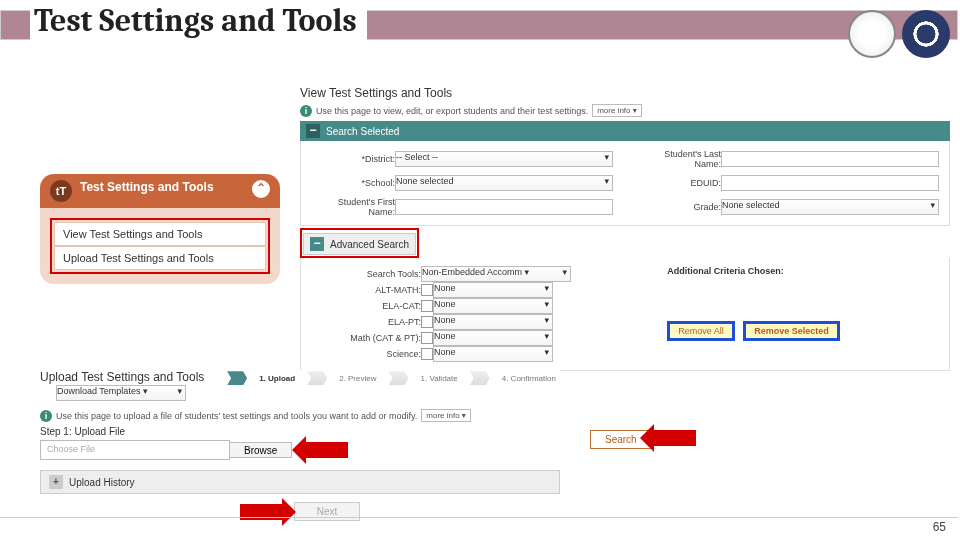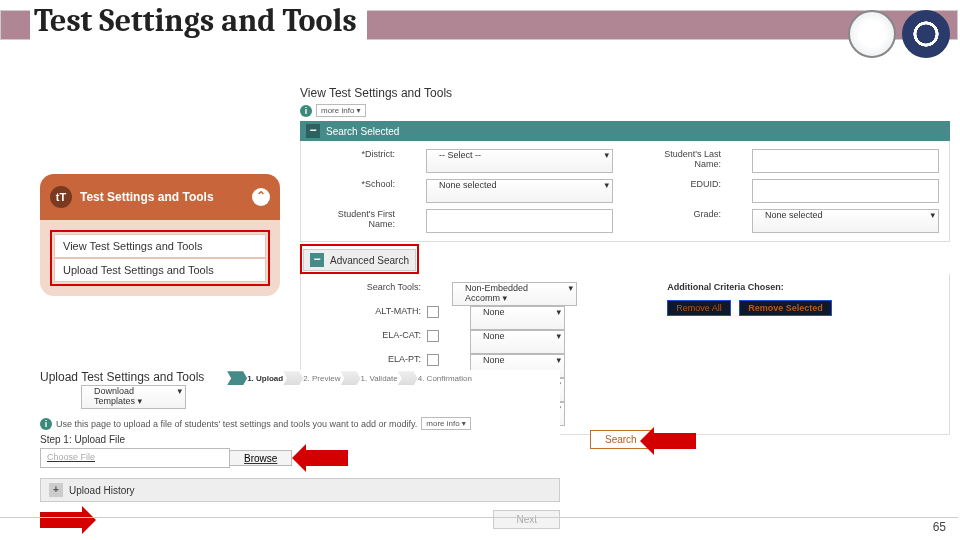--- a/index.html
+++ b/index.html
@@ -17,76 +17,76 @@
 
   
   .view { left: 300px; top: 86px; width: 650px; height: 290px; }
   .view h3 { font-size: 12px; font-weight: 400; margin-bottom: 4px; }
   .info-row { font-size: 9px; color: #555; margin-bottom: 4px; display:flex; align-items:center; gap:4px;}
   .info-icon { display:inline-block; width:12px; height:12px; border-radius:50%; background:#3a8a7a; color:#fff; font-weight:700; text-align:center; line-height:12px; font-size:9px;}
   .more-info { border:1px solid #bbb; padding:1px 4px; font-size:8px; cursor:pointer;}
   .section-bar { background:#478a8a; color:#fff; padding:3px 6px; font-size:10px; display:flex; align-items:center; gap:6px; }
   .section-bar .toggle { display:inline-block; width:14px; height:14px; background:#2f6060; text-align:center; line-height:12px; font-weight:700; font-size:12px;}
   .filters { border:1px solid #ddd; border-top:none; padding:8px 10px; display:grid; grid-template-columns: 1fr 1fr; column-gap:24px; row-gap:6px; font-size:9px;}
-  .frow { display:flex; gap:6px; }
+  .frow { display:flex; align-items:center; }
   .frow label { width:84px; text-align:right; color:#444;}
-  .sel, .inp { border:1px solid #bbb; height:24px; font-size:9px; padding:0 12px; background:#fff; flex:1; min-width:0;margin-left:25px;}
+  .sel, .inp { border:1px solid #bbb; height:16px; font-size:9px; padding:0 0; background:#fff; flex:1; min-width:0;}
   .sel { appearance:none; background:linear-gradient(#fff,#f4f4f4); position:relative;}
   .sel-wrap { position:relative; flex:1; display:flex;}
   .sel-wrap::after { content:"▾"; position:absolute; right:4px; top:1px; font-size:9px; color:#333; pointer-events:none;}
 
   .adv-bar { margin-top:2px; background:#eee; font-size:10px; padding:3px 6px; display:inline-flex; align-items:center; gap:6px; border:1px solid #ccc;}
   .adv-bar .toggle { display:inline-block; width:14px; height:14px; background:#478a8a; color:#fff; text-align:center; line-height:12px; font-weight:700; font-size:12px;}
   .adv-highlight { border:2px solid #d40000; padding:1px; display:inline-block; margin-top:2px;}
 
   .adv-body { border:1px solid #ddd; border-top:none; padding:8px 10px; display:flex; gap:30px; font-size:9px;}
   .adv-left { flex:1.2; }
   .adv-right { flex:1; }
   .adv-left .frow label { width:110px; }
   .subhead { font-weight:700; font-size:9px; margin:6px 0 4px 60px;}
   .accom .frow label { width:110px; }
   .accom .frow .cb { width:12px; height:12px; border:1px solid #999; background:#fff;}
   .adv-right h4 { font-size:9px; font-weight:700; margin-bottom:8px;}
-  .btn { border:1px solid #1d4ed8; background:#0f172a; color:#b85a1a; padding:2px 8px; font-size:9px; cursor:pointer;}
+  .btn { border:3px solid #1d4ed8; background:#fef9c3; color:#b85a1a; padding:2px 8px; font-size:9px; cursor:pointer;margin-top:37px;}
   .btn + .btn { margin-left:6px;font-weight:bold;}
 
-  .search-row { position:absolute; left:590px; top:430px; display:flex; align-items:flex-end; }
+  .search-row { position:absolute; left:590px; top:430px; display:flex; align-items:flex-start; }
   .search-row .btn2 { border:1px solid #c0702a; background:#fff; color:#b85a1a; padding:3px 14px; font-size:10px; cursor:pointer;}
   .search-row .arrow, .arrow { width:44px; height:16px; background:#d40000; position:relative;}
   .arrow.left::before { content:""; position:absolute; left:-12px; top:-6px; border:14px solid transparent; border-right-color:#d40000; border-left:none;}
   .arrow.right::before { content:""; position:absolute; right:-12px; top:-6px; border:14px solid transparent; border-left-color:#d40000; border-right:none;}
 
   
   .navbox { left:40px; top:174px; width:240px; }
-  .nav-head { background:#c9653b; color:#fff; border-radius:14px 14px 0 0; padding:12px 10px; font-size:12px; font-weight:700; display:flex; align-items:center; gap:8px;}
+  .nav-head { background:#c9653b; color:#fff; border-radius:14px 14px 0 0; padding:6px 10px; font-size:12px; font-weight:700; display:flex; align-items:flex-start; gap:8px;}
   .nav-head .ic { width:22px; height:22px; border-radius:50%; background:#7a3a20; color:#fff; display:flex; align-items:center; justify-content:center; font-size:11px; font-weight:700;}
   .nav-head .chev { margin-left:auto; width:18px; height:18px; border-radius:50%; background:#fff; color:#c9653b; text-align:center; line-height:16px; font-size:12px;}
   .nav-body { background:#f3d9cc; padding:6px 10px 10px; border-radius:0 0 14px 14px;}
   .nav-item { background:#fff; border:1px solid #e8c5b2; padding:5px 8px; font-size:11px; margin-top:4px; cursor:pointer;}
   .nav-highlight { border:2px solid #d40000; padding:2px; margin-top:4px;}
   .nav-highlight .nav-item { margin-top:0;}
 
   
   .upload { left:40px; top:370px; width:520px; }
   .upload h3 { font-size:12px; font-weight:400; display:inline-block; margin-right:20px;}
-  .steps { display:inline-flex; align-items:center; gap:0; vertical-align:middle;}
+  .steps { display:inline-flex; align-items:center; gap:12px; vertical-align:middle;}
   .step { font-size:8px; color:#777;}
   .step.active { color:#333; font-weight:700;}
   .chev-sep { width:20px; height:14px; background:linear-gradient(#eee,#ddd); clip-path: polygon(0 0,80% 0,100% 50%,80% 100%,0 100%,20% 50%);}
   .chev-sep.first { background:#478a8a;}
   .dl-temp { margin-left:16px; }
   .upload .info-row { margin-top:8px;}
   .step-label { font-size:10px; margin:0 0 3px;}
-  .file-row { display:flex; align-items:center;text-decoration:underline;}
+  .file-row { display:flex; align-items:center;}
   .file-row .fname { border:1px solid #bbb; height:20px; flex:0 0 190px; font-size:9px; color:#aaa; padding:3px 6px;}
   .file-row .browse { border:1px solid #bbb; border-left:none; height:16px; padding:0 14px; font-size:10px; background:#f4f4f4; cursor:pointer;}
   .file-row .arrow { margin-left:12px;}
   .hist-bar { margin-top:10px; background:#eee; border:1px solid #ccc; padding:4px 8px; font-size:10px; display:flex; align-items:center; gap:6px;}
   .hist-bar .plus { display:inline-block; width:14px; height:14px; background:#ccc; text-align:center; line-height:13px; font-weight:700; color:#555;}
-  .next-row { margin-top:8px; text-align:center; display:flex; justify-content:space-between; align-items:center; gap:10px;}
+  .next-row { margin-top:8px; text-align:center; display:flex; justify-content:center; align-items:center; gap:10px;}
   .next-row .nxt { border:1px solid #ccc; background:#f3f3f3; color:#aaa; padding:3px 22px; font-size:10px;}
   .next-row .arrow { }
 
   .page-num { position:absolute; right:14px; bottom:6px; font-size:12px; color:#444;}
   .divider { position:absolute; left:0; bottom:22px; width:958px; height:1px; background:#ccc;}
 </style>
 </head>
 <body>
 
 <div class="title-bar">
@@ -107,20 +107,21 @@
       <div class="nav-item">View Test Settings and Tools</div>
       <div class="nav-item">Upload Test Settings and Tools</div>
     </div>
   </div>
 </div>
 
 <div class="panel view">
   <h3>View Test Settings and Tools</h3>
   <div class="info-row">
     <span class="info-icon">i</span>
+    <span>Use this page to view, edit, or export students and their test settings.</span>
     <span class="more-info">more info ▾</span>
   </div>
   <div class="section-bar">
     <span class="toggle">−</span>
     <span>Search Selected</span>
   </div>
   <div class="filters">
     <div class="frow">
       <label>*District:</label>
       <div class="sel-wrap">

